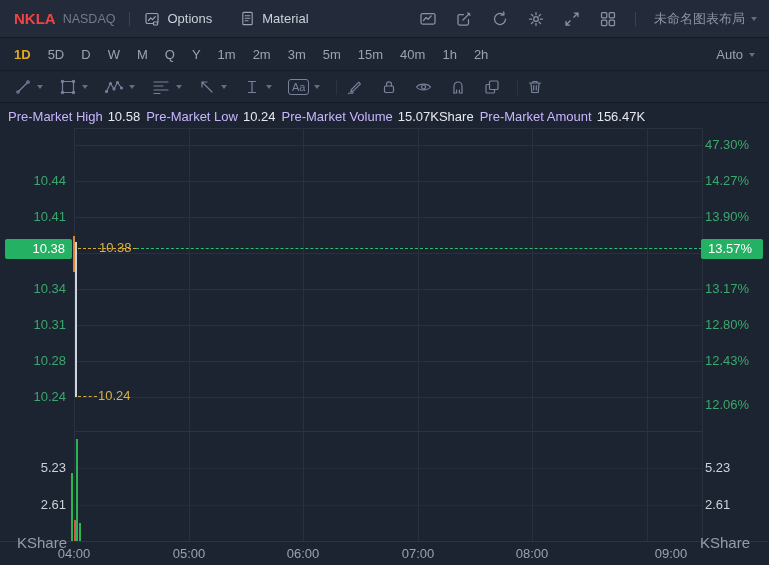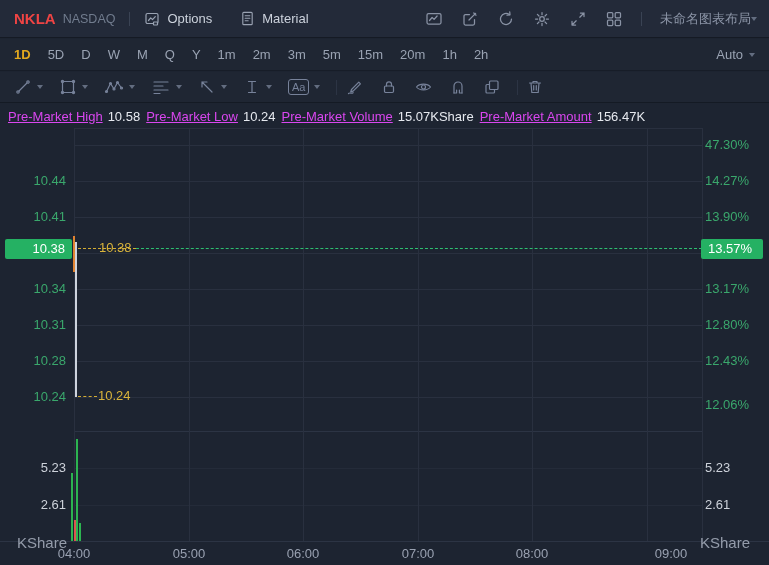--- a/index.html
+++ b/index.html
@@ -17,21 +17,21 @@
   .exchange { font-size:12.5px; color:#717c8e; margin-left:7px; }
   .bar-div { width:1px; height:14px; background:#3a4354; margin:0 14px; }
   .menu-item { display:flex; align-items:center; gap:7px; color:#ccd2dc;
                font-size:13px; cursor:pointer; margin-right:28px; }
   .menu-item svg { stroke:#9aa3b3; }
   .topbar-right { margin-left:auto; display:flex; align-items:center; gap:14px; }
   .icon-btn { width:22px; height:22px; display:flex; align-items:center;
               justify-content:center; cursor:pointer; }
   .icon-btn svg { stroke:#8a93a5; fill:none; stroke-width:1.25;
                   stroke-linecap:round; stroke-linejoin:round; }
-  .layout-select { display:flex; align-items:center; color:#8b94a6;
+  .layout-select { display:flex; align-items:center; gap:6px; color:#8b94a6;
                    font-size:13px; cursor:pointer; margin-left:2px; }
   .caret { width:0; height:0; border-left:3.5px solid transparent;
            border-right:3.5px solid transparent; border-top:4px solid #636d80;
            display:inline-block; }
 
   
   .tfbar { position:absolute; left:0; top:39px; width:769px; height:32px;
            background:#1f2633; border-bottom:1px solid #171d28;
            display:flex; align-items:center; padding:0 14px; }
   .tf { font-size:13px; color:#9aa3b3; margin-right:17px; cursor:pointer; }
@@ -46,21 +46,21 @@
   .tool { display:flex; align-items:center; gap:5px; margin-right:16px; cursor:pointer; }
   .tool svg { stroke:#77829a; fill:none; stroke-width:1.2;
               stroke-linecap:round; stroke-linejoin:round; }
   .tool .aa { color:#77829a; font-size:11px; border:1px solid #77829a;
               border-radius:3px; padding:0 3px; line-height:14px; }
   .tool-div { width:1px; height:15px; background:#2c3444; margin:0 8px 0 0; }
 
   
   .statsbar { position:absolute; left:0; top:104px; width:769px; height:24px;
               display:flex; align-items:center; padding:0 8px; font-size:13px; }
-  .stat-label { color:#d946ef; margin-right:5px;text-decoration:underline; }
+  .stat-label { color:#c4b5fd; margin-right:5px; }
   .stat-value { color:#e6e9ef; margin-right:6px; }
 
   
   .chart { position:absolute; left:0; top:128px; width:769px; height:437px; }
   .hline { position:absolute; height:1px; background:#29303f; left:74px; width:628px; }
   .vline { position:absolute; width:1px; background:#29303f; top:0; height:413px; }
   .hline.faint { background:#242b39; }
   .hline.strong { background:#2c3444; }
   .glabel { position:absolute; color:#3aa76c; font-size:13px; line-height:18px; }
   .la { left:0; width:66px; text-align:right; }
@@ -163,21 +163,21 @@
     <span class="tf">D</span>
     <span class="tf">W</span>
     <span class="tf">M</span>
     <span class="tf">Q</span>
     <span class="tf">Y</span>
     <span class="tf">1m</span>
     <span class="tf">2m</span>
     <span class="tf">3m</span>
     <span class="tf">5m</span>
     <span class="tf">15m</span>
-    <span class="tf">20m</span>
+    <span class="tf">40m</span>
     <span class="tf">1h</span>
     <span class="tf">2h</span>
     <div class="auto-select">
       <span>Auto</span>
       <span class="caret"></span>
     </div>
   </div>
 
   <div class="toolbar">
     <div class="tool">

